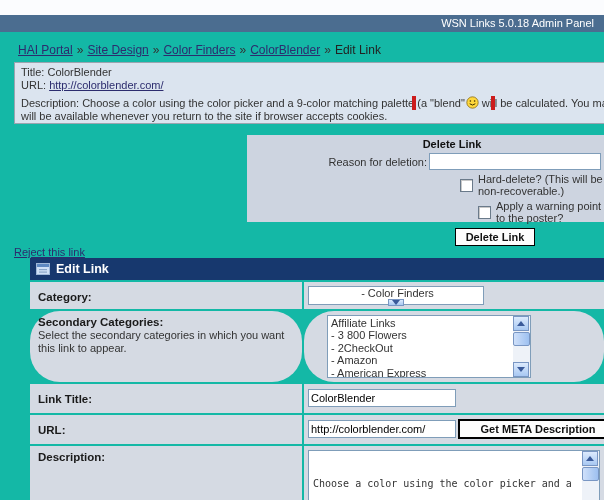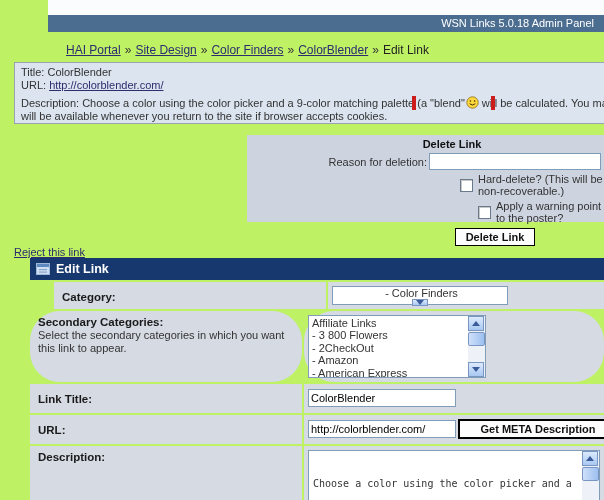--- a/index.html
+++ b/index.html
@@ -1,19 +1,19 @@
 <!DOCTYPE html>
 <html><head>
 <meta charset="utf-8">
 <style>
   * { margin:0; padding:0; box-sizing:border-box; }
   html,body { width:604px; height:500px; }
   #screen {
     position:relative; width:604px; height:500px; overflow:hidden;
-    background:#bef264; font-family:"Liberation Sans", sans-serif; color:#333;padding-left:48px;
+    background:#14b8a6; font-family:"Liberation Sans", sans-serif; color:#333;
   }
   
   .top-strip { height:15px; background:#fbfcfe; }
   .titlebar {
     height:17px; background:#4b6d90; color:#fff; font-size:11px;
     line-height:16px; text-align:right; padding-right:10px;
   }
   
   .breadcrumb { padding:11px 0 0 18px; font-size:12px; white-space:nowrap; }
   .breadcrumb a, a { color:#2c2c6e; text-decoration:underline; cursor:pointer; }
@@ -58,21 +58,21 @@
   .edit-table { position:absolute; left:30px; top:258px; width:574px; }
   .edit-header {
     height:22px; background:#17386e; color:#fff; font-size:12.5px; font-weight:bold;
     display:flex; align-items:center; padding-left:6px; gap:6px;
   }
   .row { display:flex; margin-top:2px; }
   .cell-l { width:272px; background:#d5dae3; padding:5px 8px; flex:0 0 auto; }
   .cell-r { flex:1; background:#d5dae3; margin-left:2px; padding:4px; position:relative; }
   .lbl { font-weight:bold; font-size:11.5px; color:#1a1a1a; }
   .help { font-size:11px; line-height:13px; margin-top:1px; }
-  .row-cat { height:27px;margin-left:24px; }  .row-cat .cell-l, .row-cat .cell-r { height:27px; }
+  .row-cat { height:27px; }  .row-cat .cell-l, .row-cat .cell-r { height:27px; }
   .row-sec .cell-l, .row-sec .cell-r { height:71px;border-radius:30px; }
   .row-title .cell-l, .row-title .cell-r { height:29px; }
   .row-url .cell-l, .row-url .cell-r { height:29px; }
   .row-desc .cell-l, .row-desc .cell-r { height:95px; }
   
   .select {
     width:176px; height:19px; background:#fff; border:1px solid #7f9db9;
     display:flex; align-items:center; font-size:11px; cursor:pointer; position:relative;flex-direction:column;
   }
   .select .sel-text { flex:1; padding-left:3px; }
@@ -80,22 +80,22 @@
     width:16px; background:linear-gradient(#dceafd,#a8c8f2);
     border:1px solid #7996c3; display:flex; align-items:center; justify-content:center;
   }
   .sel-arrow-btn { height:17px; }
   .arrow-glyph { width:0; height:0; border-left:4px solid transparent;
     border-right:4px solid transparent; border-top:5px solid #3a5a9a; }
   .arrow-up-glyph { width:0; height:0; border-left:4px solid transparent;
     border-right:4px solid transparent; border-bottom:5px solid #3a5a9a; }
   
   .listbox {
-    width:178px; height:63px; background:#fff; border:1px solid #7f9db9;
-    font-size:11px; display:flex; overflow:hidden;
+    width:204px; height:63px; background:#fff; border:1px solid #7f9db9;
+    font-size:11px; display:flex; overflow:hidden;margin-left:19px;
   }
   .lb-opts { flex:1; padding:1px 0 0 3px; line-height:12.4px; white-space:nowrap; overflow:hidden; }
   .scrollbar { width:17px; background:#eef2f8; display:flex; flex-direction:column; flex:0 0 auto; }
   .sb-btn { height:15px; cursor:pointer; }
   .sb-thumb { height:14px; margin:1px 0; background:linear-gradient(90deg,#cfe0fa,#9dc0f0);
     border:1px solid #7996c3; border-radius:2px; cursor:pointer; }
   .sb-track { flex:1; }
   
   .text-input { width:148px; height:18px; border:1px solid #7f9db9; background:#fff;
     font-size:11px; padding:0 2px; font-family:"Liberation Sans", sans-serif; }

